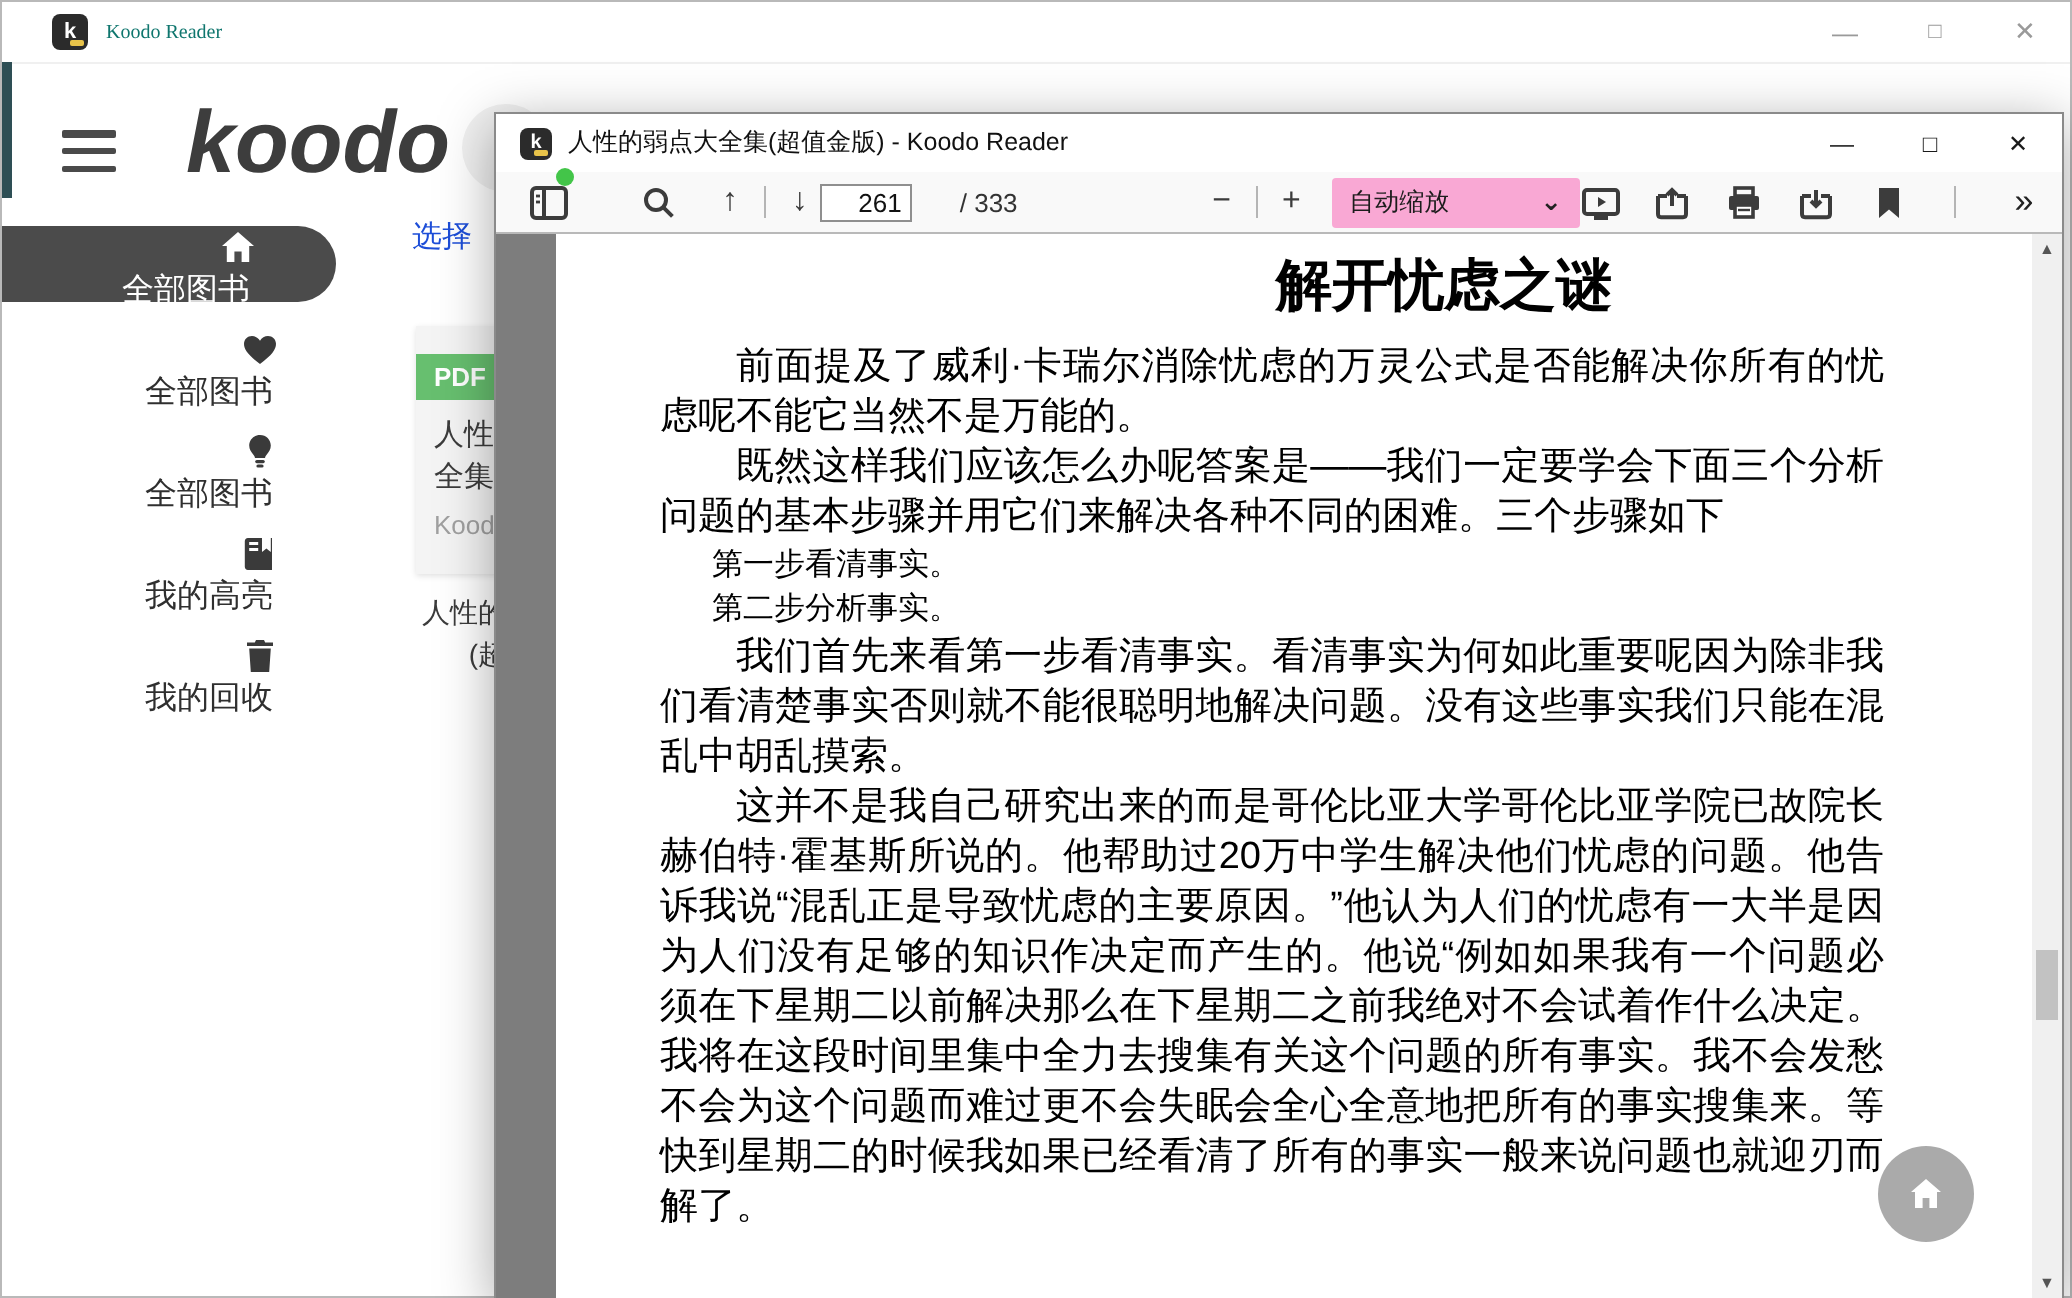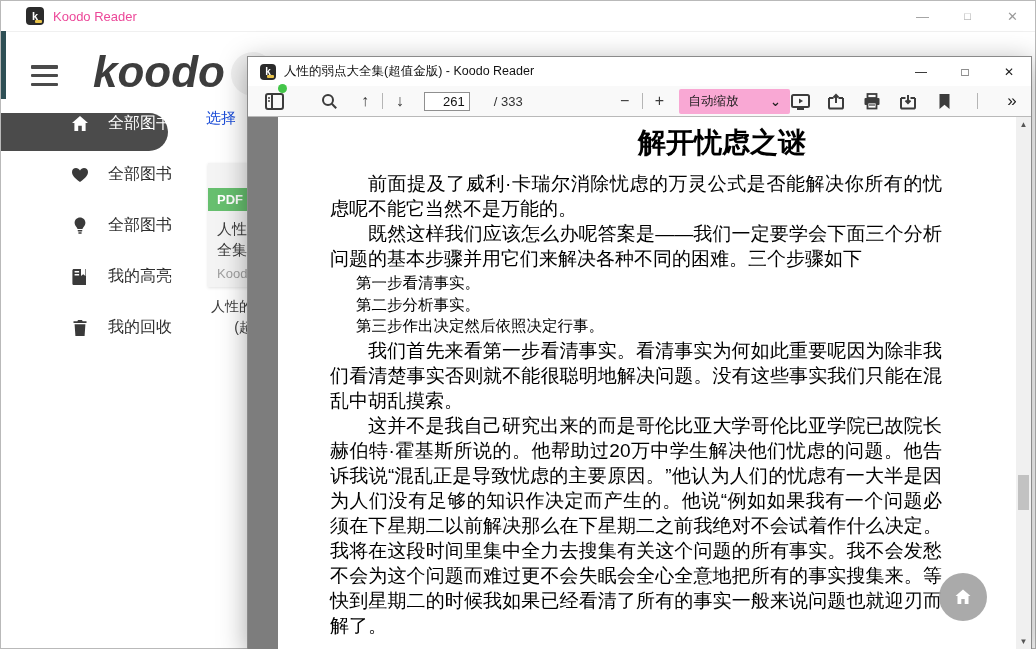--- a/index.html
+++ b/index.html
@@ -9,49 +9,49 @@
 
   
   .mw-titlebar{position:absolute;left:0;top:0;right:0;height:30px;background:#fff;
     border-bottom:1px solid #f0f0f0;display:flex;align-items:center;}
   .app-icon{width:18px;height:18px;border-radius:4px;background:#2b2b2b;color:#fff;
     font-size:11px;font-weight:bold;display:flex;align-items:center;justify-content:center;
     position:relative;overflow:hidden;flex:0 0 auto;}
   .app-icon:after{content:"";position:absolute;right:2px;bottom:2px;width:7px;height:3px;
     background:#e8c34a;border-radius:1px;}
   .mw-titlebar .app-icon{margin-left:25px;}
-  .mw-title{margin-left:9px;font-size:13px;color:#ec4899;}
+  .mw-title{margin-left:9px;font-size:10px;color:#0f766e;font-family:Liberation Serif, serif;}
   .win-controls{margin-left:auto;display:flex;align-items:center;}
   .win-btn{width:45px;height:30px;display:flex;align-items:center;justify-content:center;
     font-size:13px;color:#9a9a9a;cursor:default;}
   .win-btn.max{font-size:11px;}
   .left-accent{position:absolute;left:0;top:30px;width:5px;height:68px;background:#2e4f55;}
 
   
   .hamburger{position:absolute;left:30px;top:64px;width:27px;height:21px;
     display:flex;flex-direction:column;justify-content:space-between;}
   .hamburger span{display:block;height:3.5px;background:#4a4a4a;border-radius:1px;}
   .logo{position:absolute;left:92px;top:46px;font-size:44px;font-weight:bold;
     font-style:italic;color:#3d3d3d;letter-spacing:0px;}
   .nav{position:absolute;left:0;top:112px;width:190px;}
-  .nav-item{height:38px;display:flex;align-items:flex-start;margin-bottom:13px;cursor:default;}
+  .nav-item{height:38px;display:flex;align-items:center;margin-bottom:13px;cursor:default;flex-direction:column;}
   .nav-item .nicon{width:22px;height:22px;margin-left:68px;color:#3a3a3a;flex:0 0 auto;
     display:flex;align-items:center;justify-content:center;}
   .nav-item .nlabel{margin-left:17px;font-size:16px;color:#2f2f2f;white-space:nowrap;}
   .nav-item.active{width:167px;background:#4b4b4b;border-radius:0 20px 20px 0;}
   .nav-item.active .nicon{color:#fff;}
   .nav-item.active .nlabel{color:#fff;}
 
   
   .select-label{position:absolute;left:205px;top:108px;font-size:15px;color:#1d4ed8;text-align:right;}
   .search-pill{position:absolute;left:230px;top:51px;width:44px;height:44px;
     border-radius:50%;background:#f1f1f1;}
   .book-card{position:absolute;left:207px;top:162px;width:118px;height:124px;
     background:#f4f4f4;box-shadow:0 1px 3px rgba(0,0,0,.12);}
-  .badge{margin:25px 0 0 0;width:52px;height:23px;line-height:23px;background:#67bf6f;
+  .badge{margin:14px 0 0 0;width:52px;height:23px;line-height:23px;background:#67bf6f;
     color:#fff;font-size:13px;font-weight:bold;padding-left:9px;box-sizing:border-box;}
   .card-title{margin:8px 9px 0 9px;font-size:15px;line-height:20.5px;color:#3c3c3c;
     overflow:hidden;max-height:62px;word-break:break-all;}
   .card-publisher{margin:6px 9px 0 9px;font-size:13px;color:#a0a0a0;white-space:nowrap;overflow:hidden;}
   .book-caption{position:absolute;left:207px;top:295px;width:118px;text-align:center;
     font-size:14px;line-height:21px;color:#3c3c3c;word-break:break-all;}
 
   
   .pdf-window{position:absolute;left:246px;top:55px;width:785px;height:594px;
     background:#fff;border:1px solid #8a8a8a;box-sizing:border-box;
@@ -64,21 +64,21 @@
     display:flex;align-items:center;padding:0 10px;box-sizing:border-box;color:#404040;}
   .tbtn{display:flex;align-items:center;justify-content:center;height:26px;min-width:20px;
     cursor:default;color:#3c3c3c;}
   .tbtn svg{display:block;}
   .tglyph{font-size:16px;line-height:1;color:#3c3c3c;}
   .tb-divider{width:1px;height:16px;background:#b5b5b5;margin:0 7px;}
   .toggle-wrap{position:relative;margin-left:6px;}
   .presence-dot{position:absolute;right:-3px;top:-4px;width:9px;height:9px;border-radius:50%;
     background:#43c549;}
   .page-input{width:46px;height:19px;border:1px solid #8f8f8f;background:#fff;font-size:13px;
-    text-align:right;padding:0 4px;box-sizing:border-box;margin-left:14px;
+    text-align:right;padding:0 4px;box-sizing:border-box;
     font-family:"Liberation Sans",sans-serif;color:#111;}
   .page-total{margin-left:24px;font-size:13px;color:#333;white-space:nowrap;}
   .zoom-select{margin-left:10px;width:141px;height:25px;background:#f9a8d4;border-radius:2px;
     display:flex;align-items:center;font-size:12.5px;color:#1c1c1c;padding:0 9px;
     box-sizing:border-box;cursor:default;}
   .zoom-select .chev{margin-left:auto;font-size:13px;font-weight:bold;color:#222;}
   .right-icons{margin-left:auto;display:flex;align-items:center;gap:16px;}
   .more-glyph{font-size:17px;color:#222;letter-spacing:-2px;}
 
   .pw-content{position:absolute;left:0;top:60px;right:0;bottom:0;background:#7d7d7d;overflow:hidden;}
@@ -271,21 +271,20 @@
 
     <div class="pw-content">
       <div class="page">
         <div class="doc-heading">解开忧虑之谜</div>
         <div class="doc-body">
           <p>前面提及了威利·卡瑞尔消除忧虑的万灵公式是否能解决你所有的忧虑呢不能它当然不是万能的。</p>
           <p>既然这样我们应该怎么办呢答案是——我们一定要学会下面三个分析问题的基本步骤并用它们来解决各种不同的困难。三个步骤如下</p>
           <div class="doc-steps">
             <div>第一步看清事实。</div>
             <div>第二步分析事实。</div>
-            <div>第三步作出决定然后依照决定行事。</div>
           </div>
           <p>我们首先来看第一步看清事实。看清事实为何如此重要呢因为除非我们看清楚事实否则就不能很聪明地解决问题。没有这些事实我们只能在混乱中胡乱摸索。</p>
           <p>这并不是我自己研究出来的而是哥伦比亚大学哥伦比亚学院已故院长赫伯特·霍基斯所说的。他帮助过20万中学生解决他们忧虑的问题。他告诉我说“混乱正是导致忧虑的主要原因。”他认为人们的忧虑有一大半是因为人们没有足够的知识作决定而产生的。他说“例如如果我有一个问题必须在下星期二以前解决那么在下星期二之前我绝对不会试着作什么决定。我将在这段时间里集中全力去搜集有关这个问题的所有事实。我不会发愁不会为这个问题而难过更不会失眠会全心全意地把所有的事实搜集来。等快到星期二的时候我如果已经看清了所有的事实一般来说问题也就迎刃而解了。</p>
         </div>
       </div>
 
       <div class="vscroll">
         <div class="scroll-arrow up">▲</div>
         <div class="scroll-thumb"></div>
         <div class="scroll-arrow down">▼</div>

